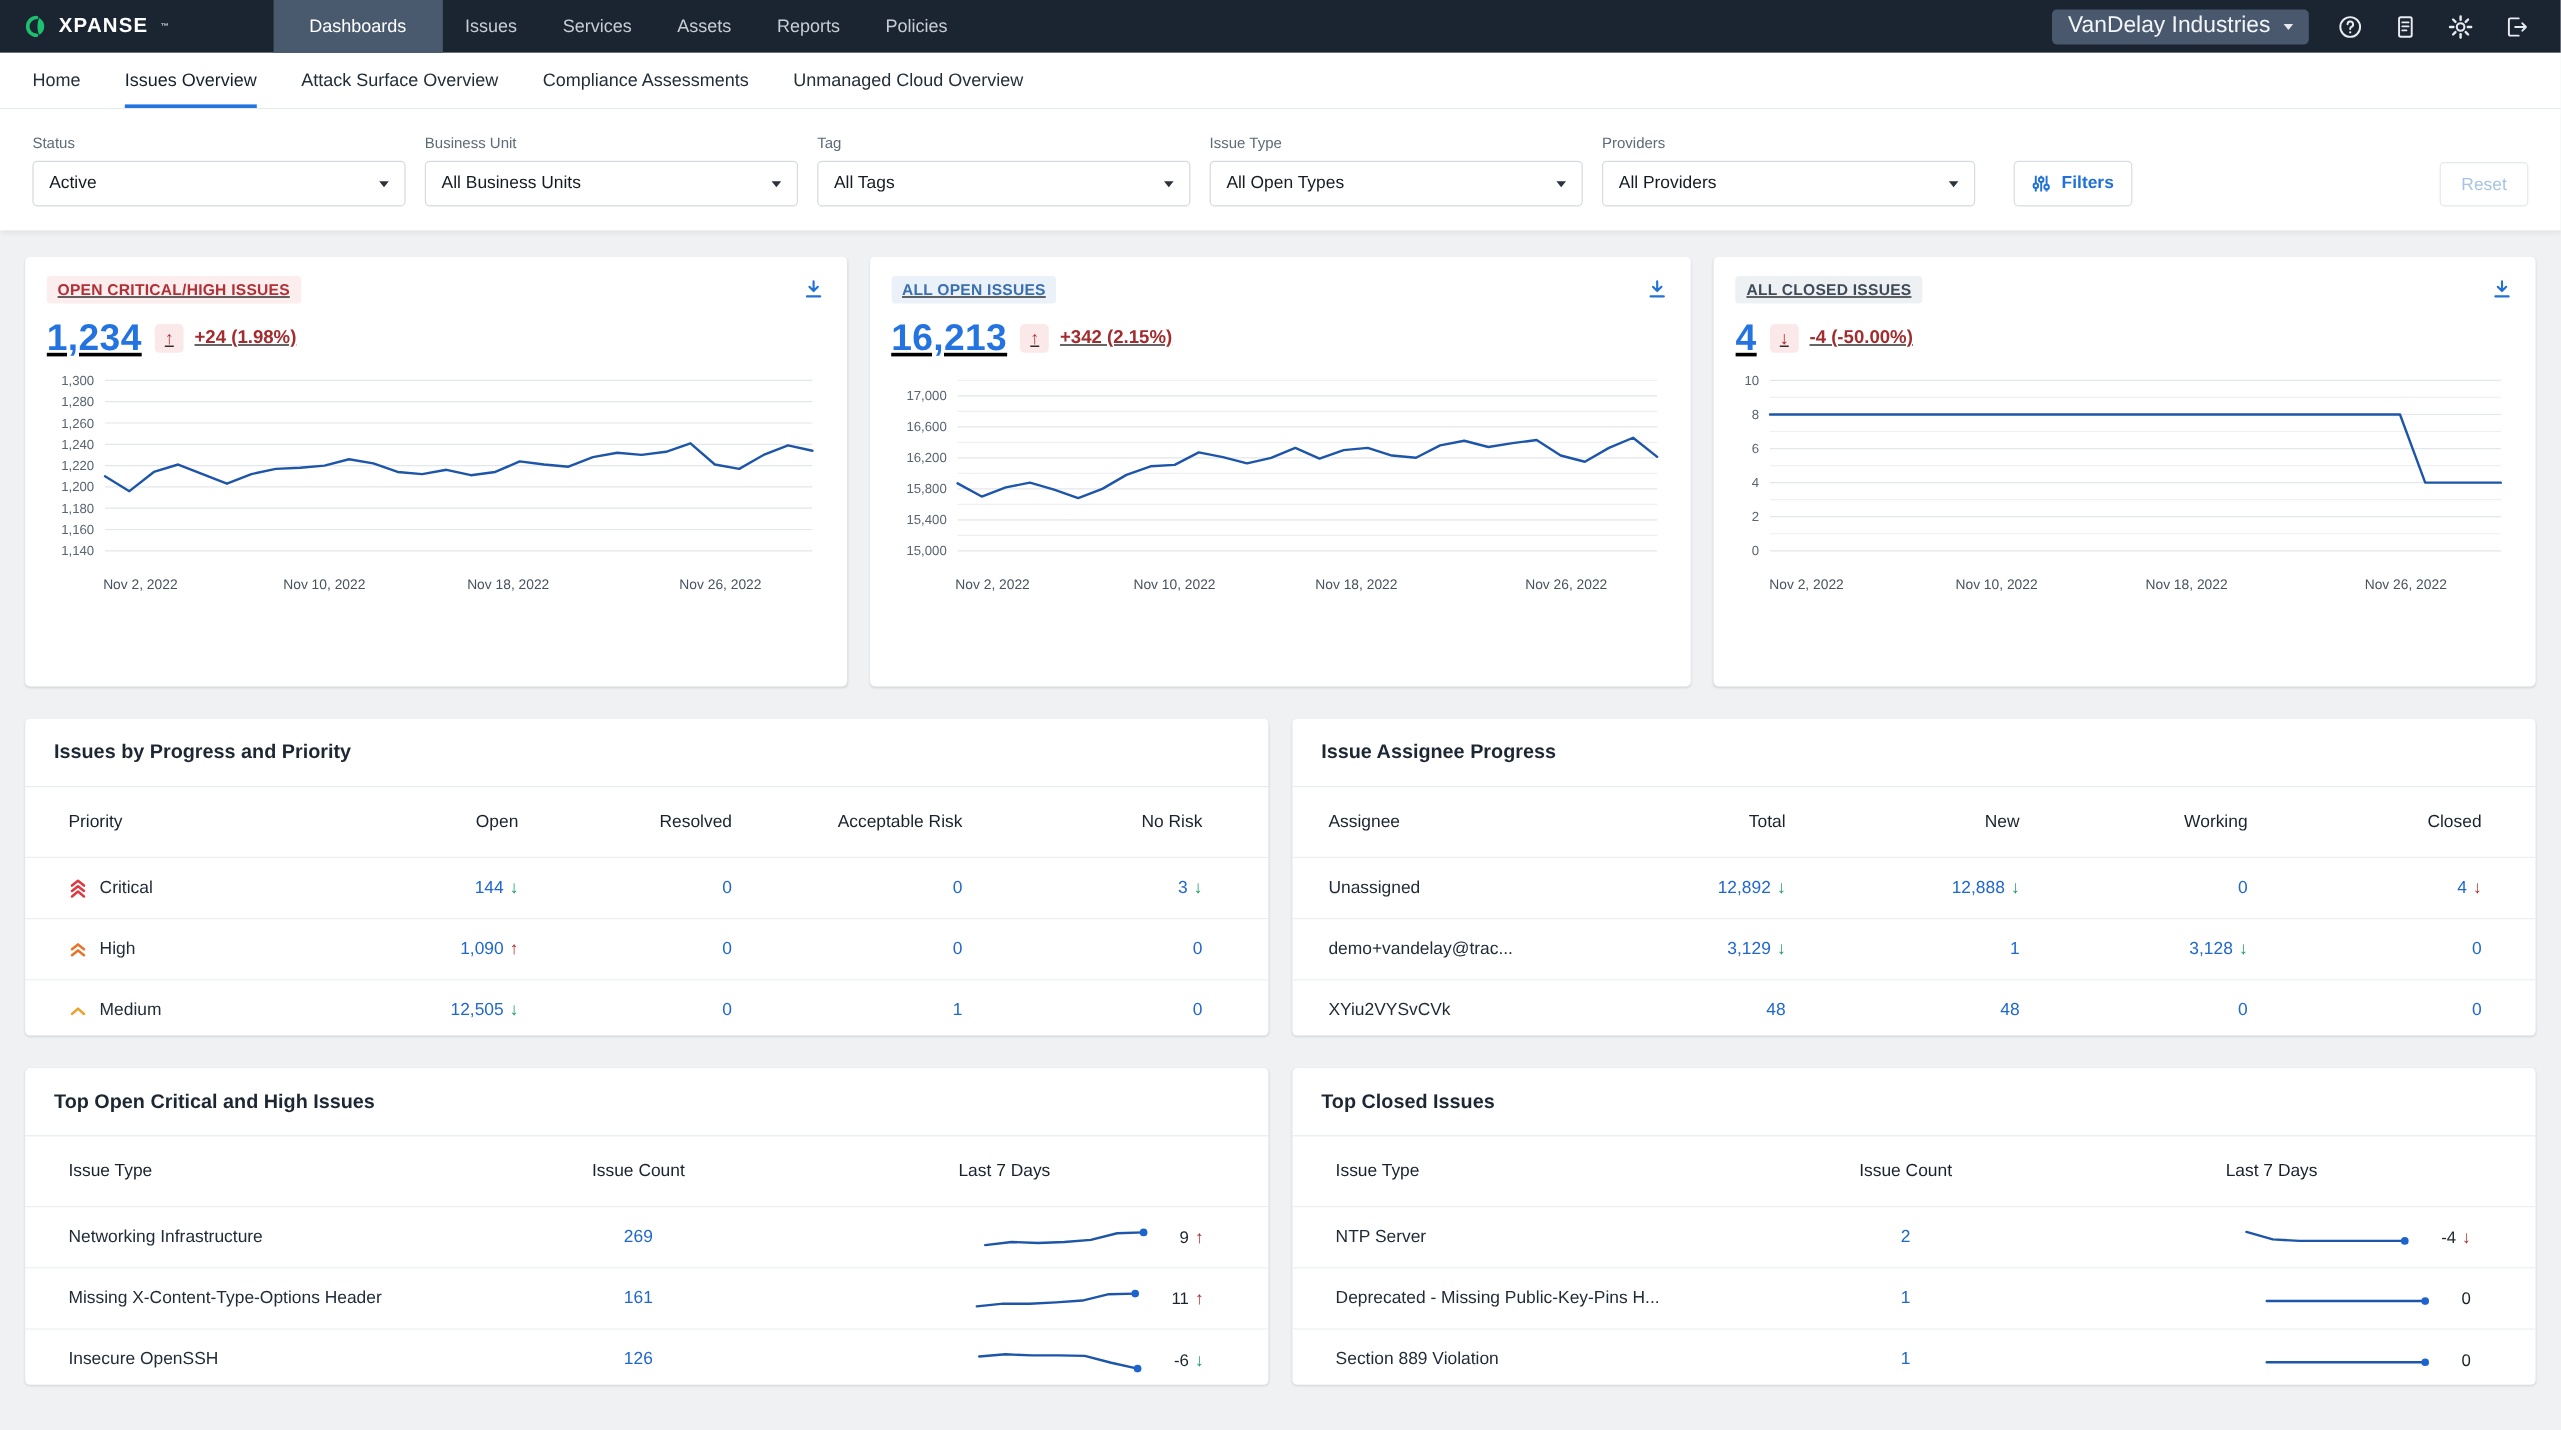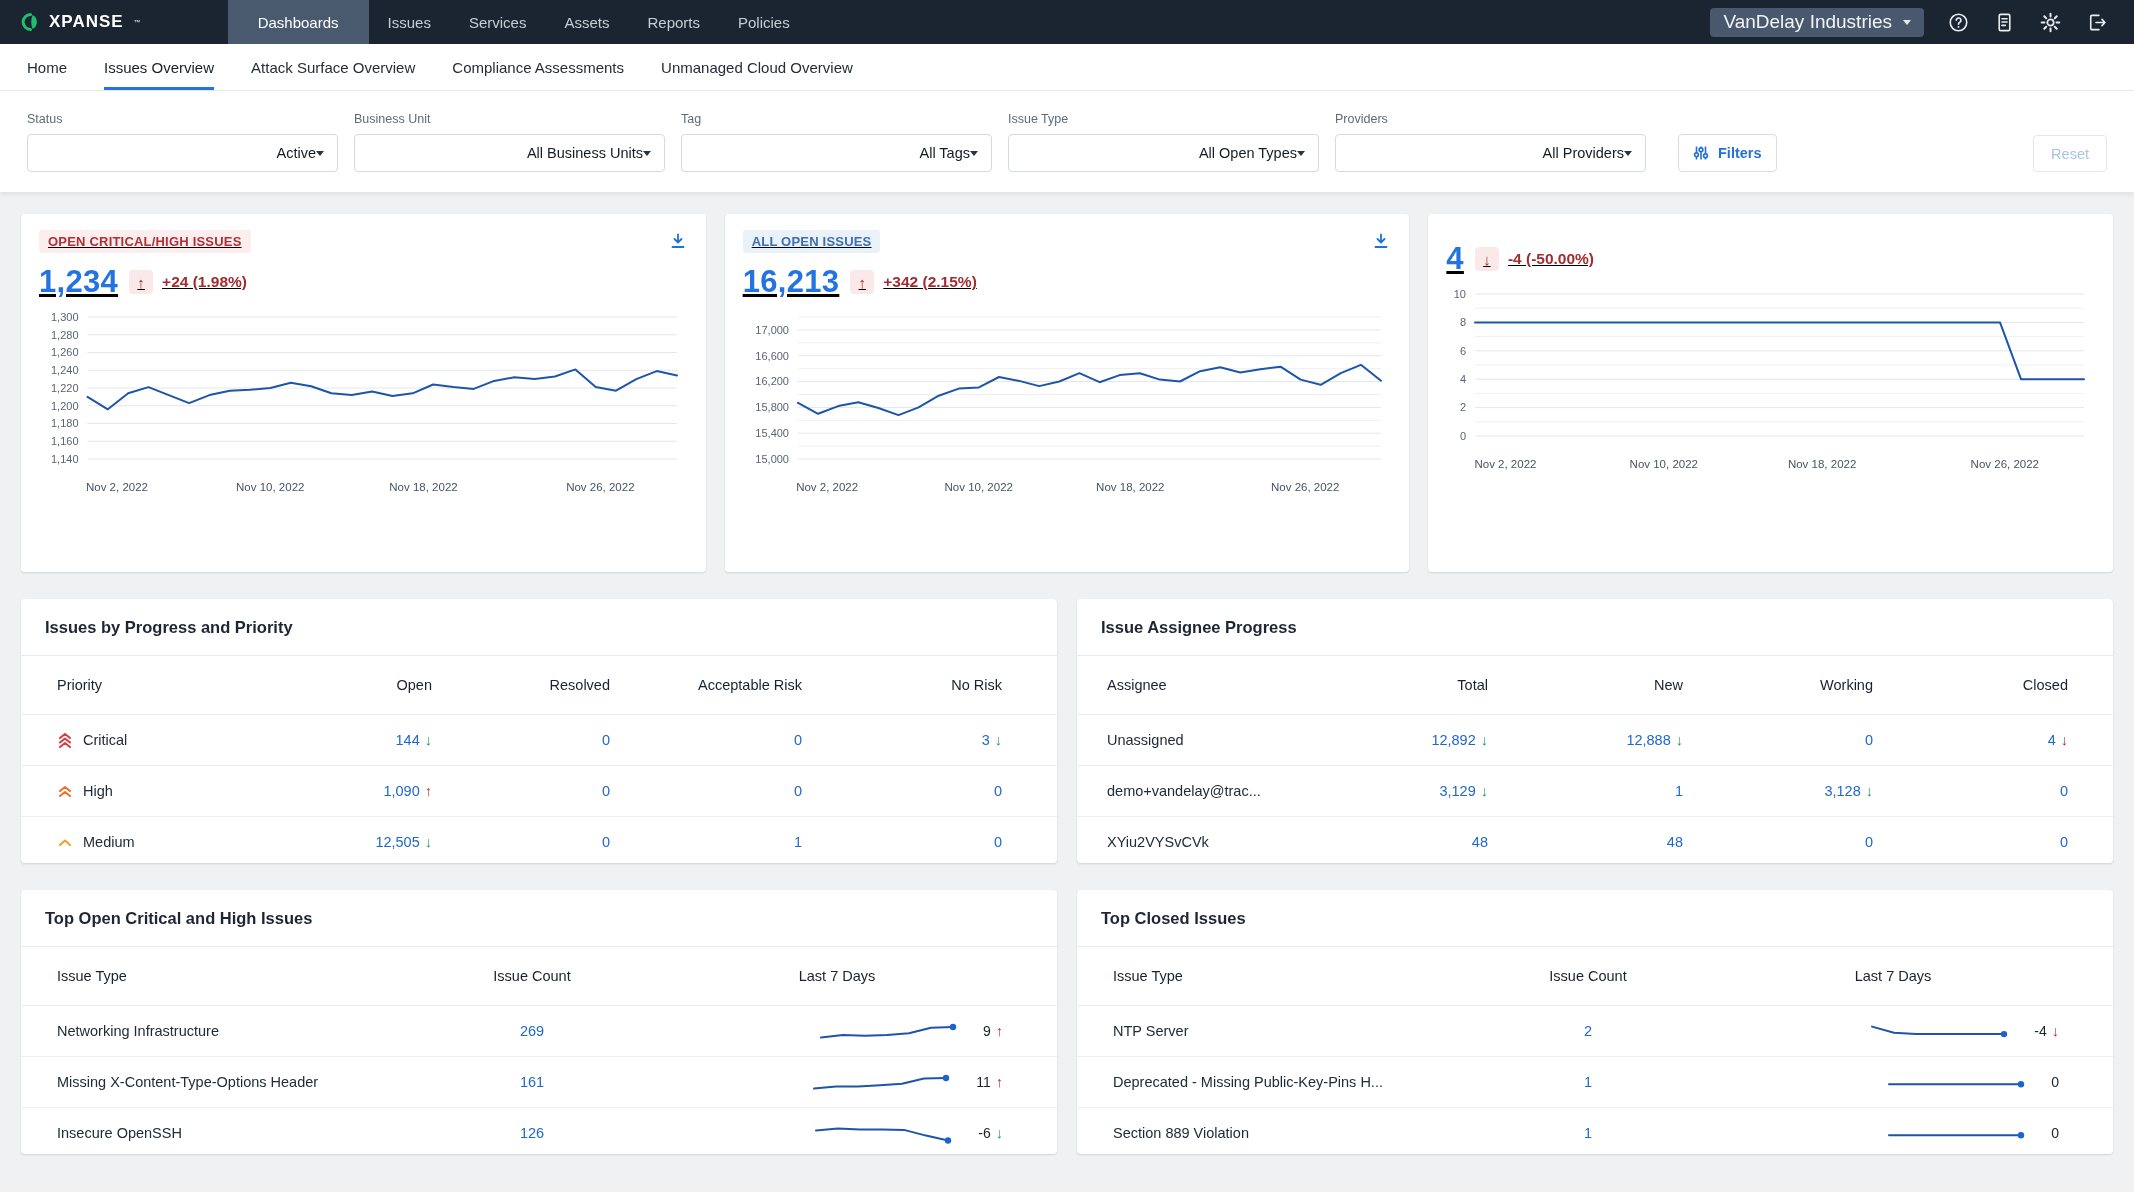--- a/index.html
+++ b/index.html
@@ -29,21 +29,21 @@
   .tab { display:flex; align-items:center; font-size:15px; color:#242E39; position:relative; cursor:pointer; }
   .tab.active { color:#16202B; font-weight:400; }
   .tab.active::after { content:""; position:absolute; left:0; right:0; bottom:0; height:3px; background:#2374E1; }
 
   
   .filterbar { background:#FFFFFF; padding:21px 27px 20px; display:flex; align-items:flex-end; gap:16px;
                box-shadow:0 3px 4px rgba(20,30,40,.06); position:relative; }
   .filter-field { width:311px; }
   .filter-field label { display:block; font-size:12.5px; color:#5F6B78; margin-bottom:8px; }
   .select { height:38px; border:1px solid #D5DAE0; border-radius:4px; background:#fff; display:flex;
-            align-items:center; justify-content:flex-end; padding:0 13px; cursor:pointer; }
+            align-items:center; justify-content:space-between; padding:0 13px; cursor:pointer; }
   .select span { font-size:14.5px; color:#141B22; }
   .select .caret { width:0; height:0; border-left:4.5px solid transparent; border-right:4.5px solid transparent;
                    border-top:5.5px solid #2B333D; }
   .btn-filters { height:38px; display:flex; align-items:center; gap:9px; padding:0 14px; margin-left:16px;
                  border:1px solid #D8DDE3; border-radius:4px; background:#fff; color:#2171D6;
                  font-weight:700; font-size:14.5px; cursor:pointer; font-family:inherit; }
   .btn-reset { margin-left:auto; height:37px; padding:0 17px; border:1px solid #E4E8EC; border-radius:4px;
                background:#fff; color:#A7C4E4; font-size:14.5px; cursor:default; font-family:inherit; }
 
   
@@ -280,20 +280,26 @@
             <line x1="55" y1="152" x2="638" y2="152" stroke="#E3E6EA" stroke-width="1"></line>
             <text x="46" y="155.8" text-anchor="end" font-size="11" fill="#5A6472" font-family="&quot;Liberation Sans&quot;,&quot;DejaVu Sans&quot;,sans-serif">15,000</text>
             <polyline points="55.0,95.8 75.1,106.8 95.2,99.1 115.3,95.2 135.4,101.0 155.5,108.1 175.6,100.4 195.7,88.7 215.8,81.6 235.9,80.4 256.0,70.0 276.1,73.9 296.2,79.1 316.3,74.5 336.4,66.2 356.6,75.2 376.7,68.1 396.8,66.2 416.9,72.6 437.0,74.5 457.1,64.2 477.2,60.3 497.3,65.5 517.4,62.3 537.5,59.7 557.6,72.6 577.7,77.8 597.8,66.2 617.9,57.8 638.0,73.7" fill="none" stroke="#1D55A9" stroke-width="2" stroke-linejoin="round" stroke-linecap="round"></polyline>
             <text x="84.15" y="184" text-anchor="middle" font-size="11.5" fill="#49535F" font-family="&quot;Liberation Sans&quot;,&quot;DejaVu Sans&quot;,sans-serif">Nov 2, 2022</text>
             <text x="235.73" y="184" text-anchor="middle" font-size="11.5" fill="#49535F" font-family="&quot;Liberation Sans&quot;,&quot;DejaVu Sans&quot;,sans-serif">Nov 10, 2022</text>
             <text x="387.30999999999995" y="184" text-anchor="middle" font-size="11.5" fill="#49535F" font-family="&quot;Liberation Sans&quot;,&quot;DejaVu Sans&quot;,sans-serif">Nov 18, 2022</text>
             <text x="562.21" y="184" text-anchor="middle" font-size="11.5" fill="#49535F" font-family="&quot;Liberation Sans&quot;,&quot;DejaVu Sans&quot;,sans-serif">Nov 26, 2022</text>
           </svg>
         </div>
         <div class="card stat-card">
+          <div class="stat-head">
+            <span class="stat-badge gray">ALL CLOSED ISSUES</span>
+            <button class="dl-btn"><svg viewBox="0 0 18 18" width="18" height="18">
+                <path d="M9 2.5v8 M5.5 7l3.5 3.5L12.5 7 M3.5 15h11" stroke="#2171D6" stroke-width="1.8" fill="none" stroke-linecap="round" stroke-linejoin="round"></path>
+              </svg></button>
+          </div>
           <div class="stat-value-row">
             <span class="stat-value">4</span>
             <span class="delta-arrow-badge">↓</span>
             <span class="delta-text">-4 (-50.00%)</span>
           </div>
           <svg class="bigchart" viewBox="0 0 646 196" width="646" height="196">
             <line x1="29" y1="10" x2="638" y2="10" stroke="#E3E6EA" stroke-width="1"></line>
             <text x="20" y="13.8" text-anchor="end" font-size="11" fill="#5A6472" font-family="&quot;Liberation Sans&quot;,&quot;DejaVu Sans&quot;,sans-serif">10</text>
             <line x1="29" y1="24.200000000000003" x2="638" y2="24.200000000000003" stroke="#EEF0F3" stroke-width="1"></line>
             <line x1="29" y1="38.400000000000006" x2="638" y2="38.400000000000006" stroke="#E3E6EA" stroke-width="1"></line>

